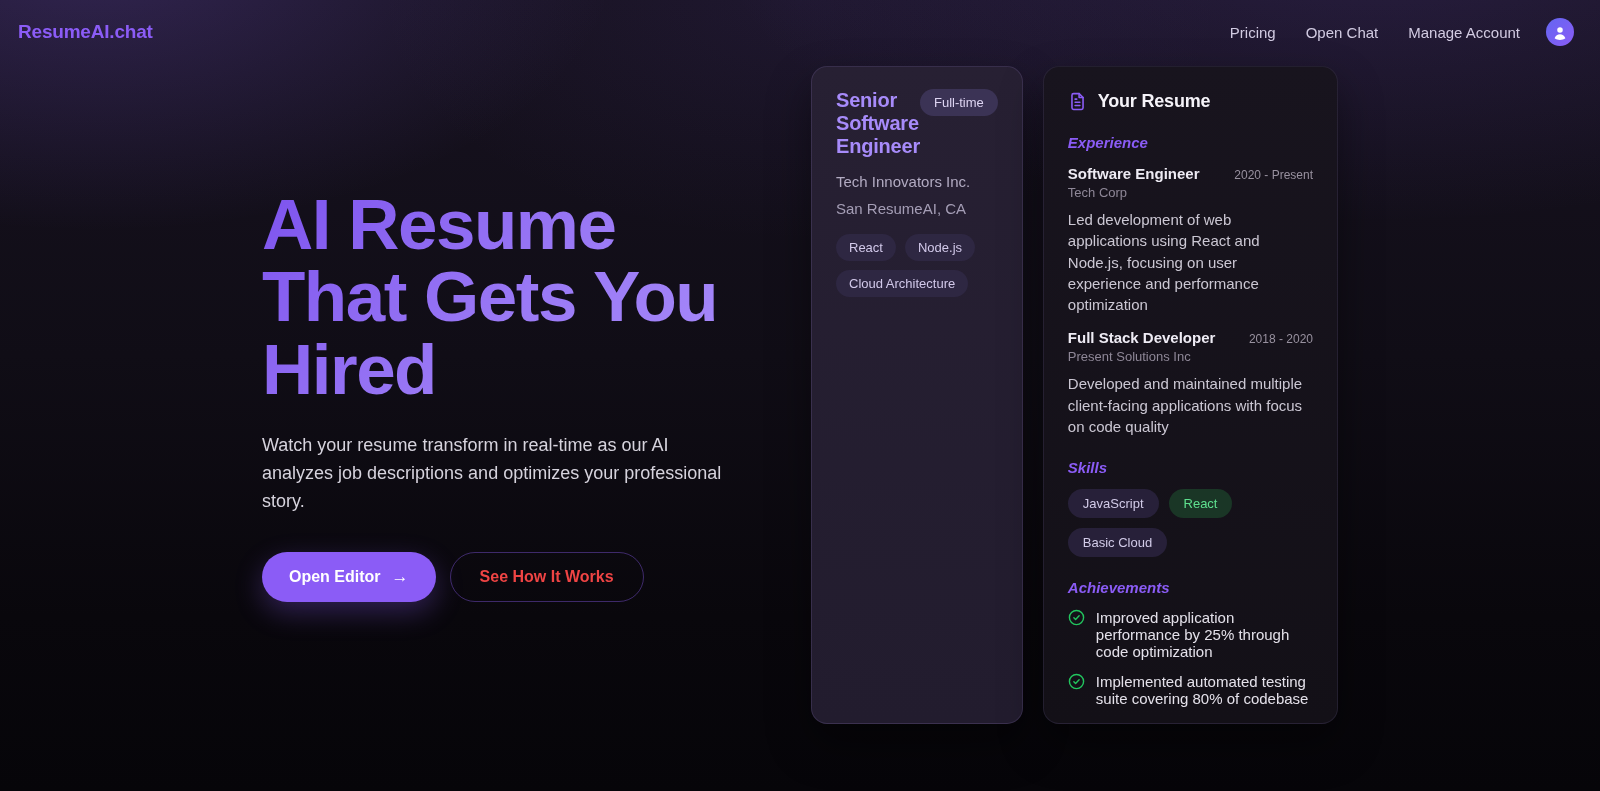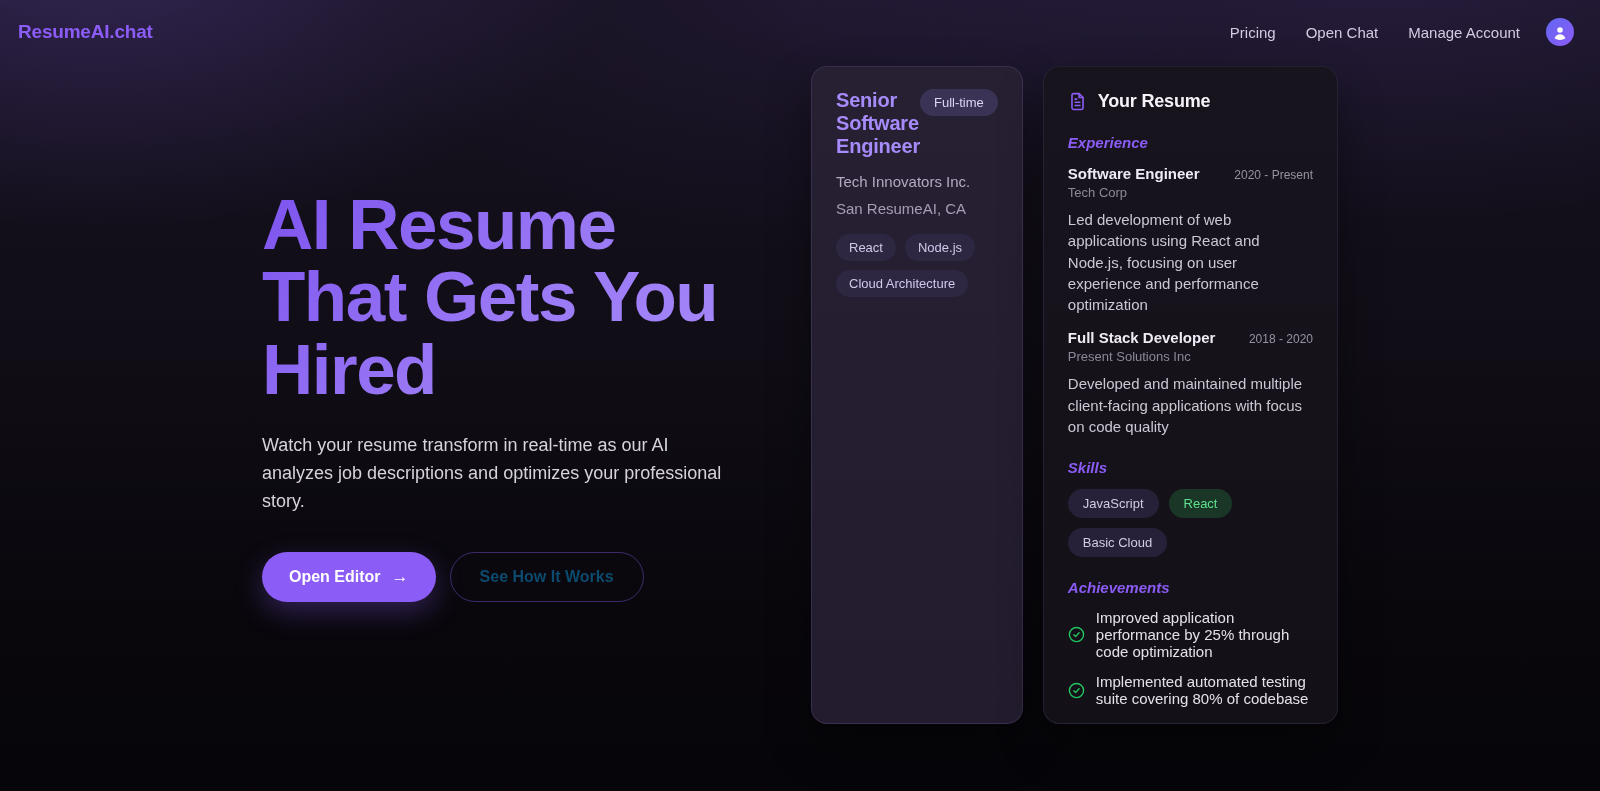--- a/index.html
+++ b/index.html
@@ -54,21 +54,21 @@
   .btn-primary {
     display: inline-flex; align-items: center; gap: 11px;
     background: #8b5cf6; color: #ffffff;
     font-family: inherit; font-size: 16px; font-weight: 700;
     padding: 15px 27px; border-radius: 999px; border: none; cursor: pointer;
     box-shadow: 0 10px 28px rgba(139,92,246,0.30);
   }
   .btn-primary .arrow { font-size: 17px; font-weight: 400; }
   .btn-secondary {
     display: inline-flex; align-items: center;
-    background: transparent; color: #0c4a6e;
+    background: transparent; color: #ef4444;
     font-family: inherit; font-size: 16px; font-weight: 600;
     padding: 15px 29px; border-radius: 999px; cursor: pointer;
     border: 1px solid rgba(139,92,246,0.40);
   }
 
   
   .right-col { width: 527px; display: flex; flex-direction: row; gap: 20px; }
   .card {
     border-radius: 16px;
     box-shadow: 0 20px 44px rgba(0,0,0,0.40);
@@ -110,21 +110,21 @@
   .xp-company { margin-top: 3px; font-size: 13px; color: #8e8797; }
   .xp-desc { margin-top: 9px; font-size: 15px; line-height: 1.42; color: #cbc7d3; }
 
   .skill-row { margin-top: 13px; display: flex; gap: 10px; flex-wrap: wrap; }
   .skill {
     font-size: 13px; color: #d2cbe8; background: #272039;
     padding: 7px 15px; border-radius: 999px;
   }
   .skill.green { background: #1a3626; color: #5ee08e; }
 
-  .ach-item { display: flex; align-items: center; gap: 11px; margin-top: 13px; }
+  .ach-item { display: flex; align-items: flex-start; gap: 11px; margin-top: 13px; }
   .ach-text { font-size: 15px; color: #e4e1ea; }
   .ach-icon { flex: 0 0 auto; display: flex; }
 </style>
 </head>
 <body>
 
 <header class="header">
   <div class="logo">ResumeAI.chat</div>
   <nav class="nav">
     <a class="nav-link">Pricing</a>

